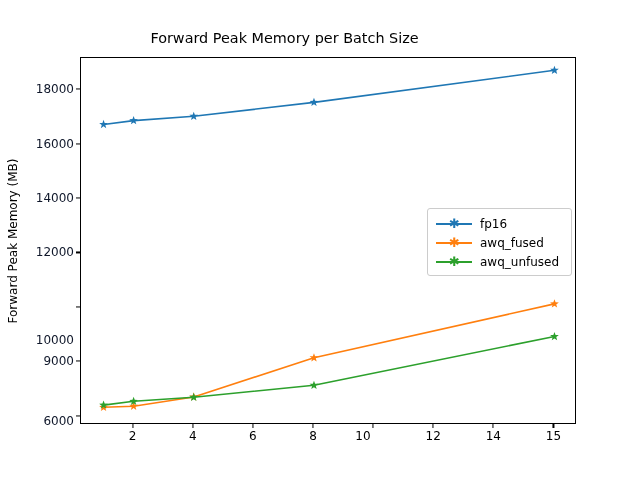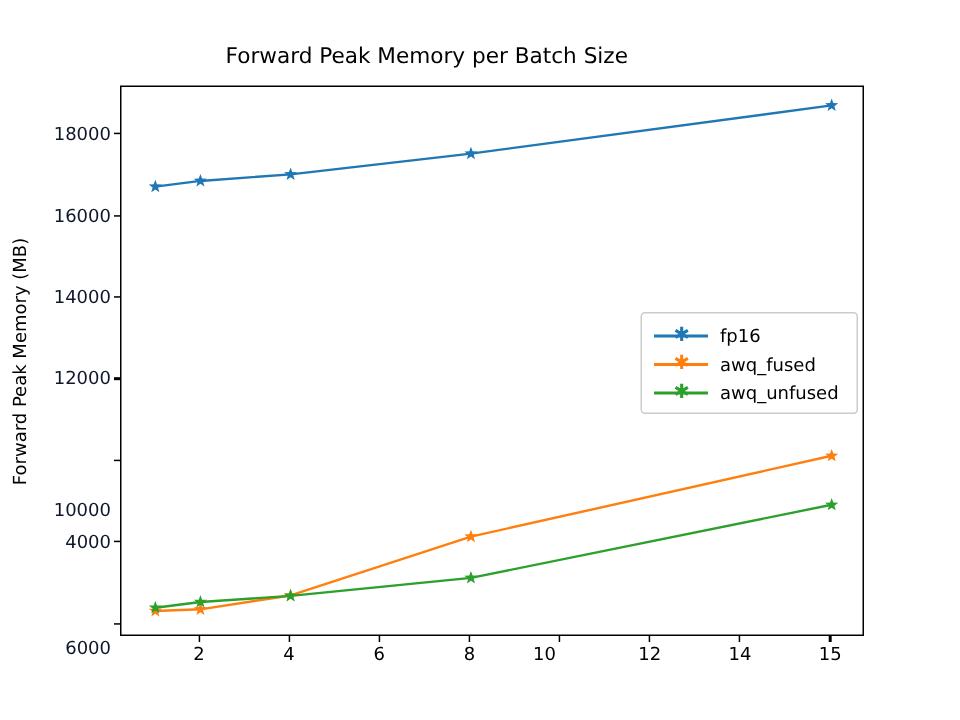--- a/index.html
+++ b/index.html
@@ -157,23 +157,23 @@
 
 <div id="figure">
 
   <div id="chart-title">Forward Peak Memory per Batch Size</div>
 
   <div id="ylabel">
     <span>Forward Peak Memory (MB)</span>
   </div>
 
   <div id="ytick-container">
-      <div class="ytick-wrap" style="top: 432px;">6000</div>
+      <div class="ytick-wrap" style="top: 421px;">6000</div>
       <div class="ytick-mark" style="top: 415.832px;"></div>
-      <div class="ytick-wrap" style="top: 361.381px;">4000</div>
+      <div class="ytick-wrap" style="top: 361.381px;">9000</div>
       <div class="ytick-mark" style="top: 361.381px;"></div>
       <div class="ytick-wrap" style="top: 299px; margin-top: 41px;">10000</div>
       <div class="ytick-mark" style="top: 306.93px;"></div>
       <div class="ytick-wrap" style="top: 252.479px;">12000</div>
       <div class="ytick-mark" style="top: 252.479px;"></div>
       <div class="ytick-wrap" style="top: 198.028px;">14000</div>
       <div class="ytick-mark" style="top: 198.028px;"></div>
       <div class="ytick-wrap" style="top: 143.577px;">16000</div>
       <div class="ytick-mark" style="top: 143.577px;"></div>
       <div class="ytick-wrap" style="top: 89.1261px;">18000</div>

